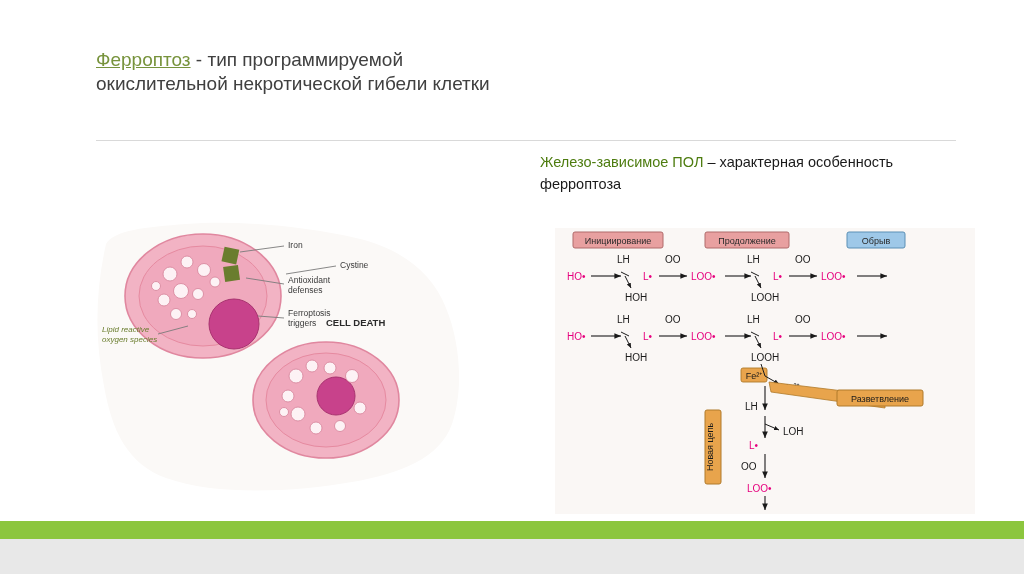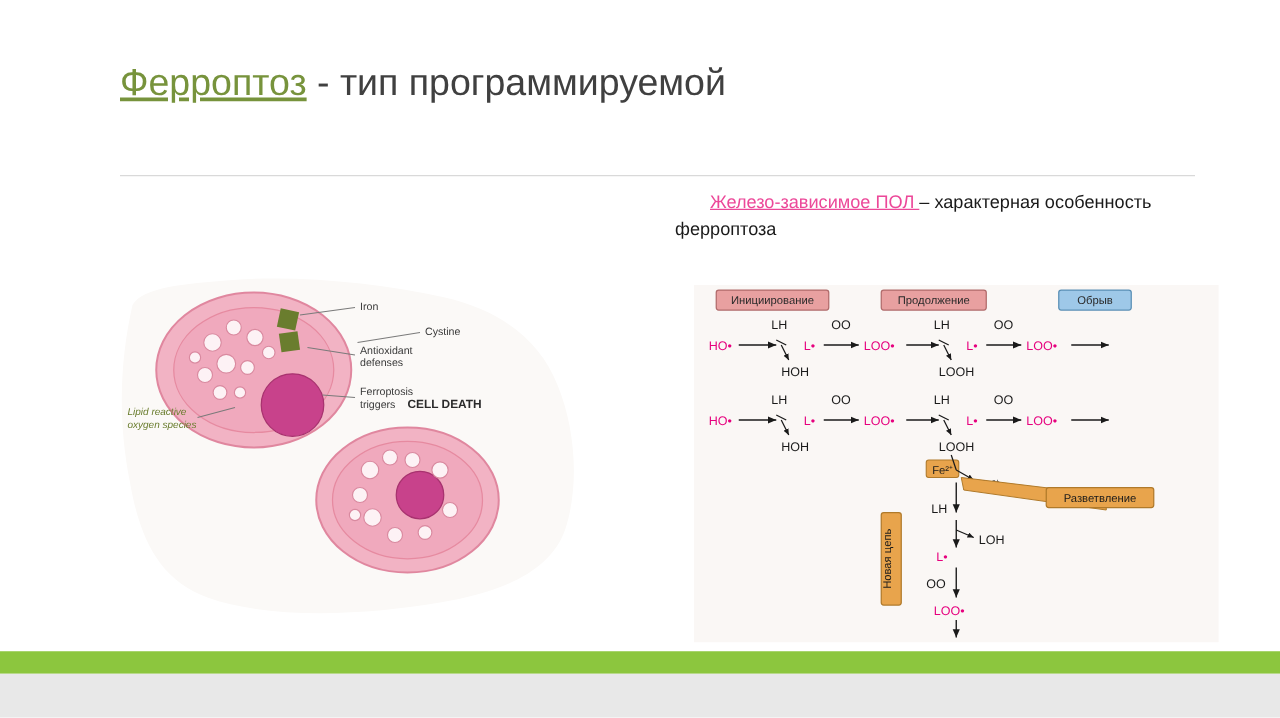--- a/index.html
+++ b/index.html
@@ -14,21 +14,21 @@
     font-family: "Liberation Sans", sans-serif;
     overflow: hidden;
   }
 
   
   #slide-title {
     position: absolute;
     left: 96px;
     top: 48px;
     width: 860px;
-    font-size: 30px;
+    font-size: 19px;
     line-height: 1.28;
     color: #404040;
     font-weight: 400;
   }
   #slide-title .accent {
     color: #77933c;
     text-decoration: underline;
   }
   #title-rule {
     position: absolute;
@@ -43,23 +43,21 @@
   #caption {
     position: absolute;
     left: 540px;
     top: 152px;
     width: 420px;
     font-size: 14.5px;
     line-height: 1.5;
     color: #1a1a1a;
   }
   #caption .link {
-    color: #ec4899;
-    text-decoration: underline;
-    margin-left: 28px;
+    color: #4d7c0f;
   }
 
   
   #bottom-green {
     position: absolute;
     left: 0;
     top: 521px;
     width: 1024px;
     height: 18px;
     background: #8cc63e;
@@ -94,20 +92,21 @@
   }
   #pathway-figure svg { display: block; }
 
   .lbl { font-family: "Liberation Sans", sans-serif; }
 </style>
 </head>
 <body>
 
 <div id="slide-title">
   <span class="accent">Ферроптоз</span><span> - тип программируемой</span><br>
+  <span>окислительной некротической гибели клетки</span>
 </div>
 <div id="title-rule"></div>
 
 <div id="caption">
   <span class="link">Железо-зависимое ПОЛ </span><span>– характерная особенность ферроптоза</span>
 </div>
 
 <div id="cell-figure">
 <svg width="392" height="300" viewBox="0 0 392 300" xmlns="http://www.w3.org/2000/svg">
 

